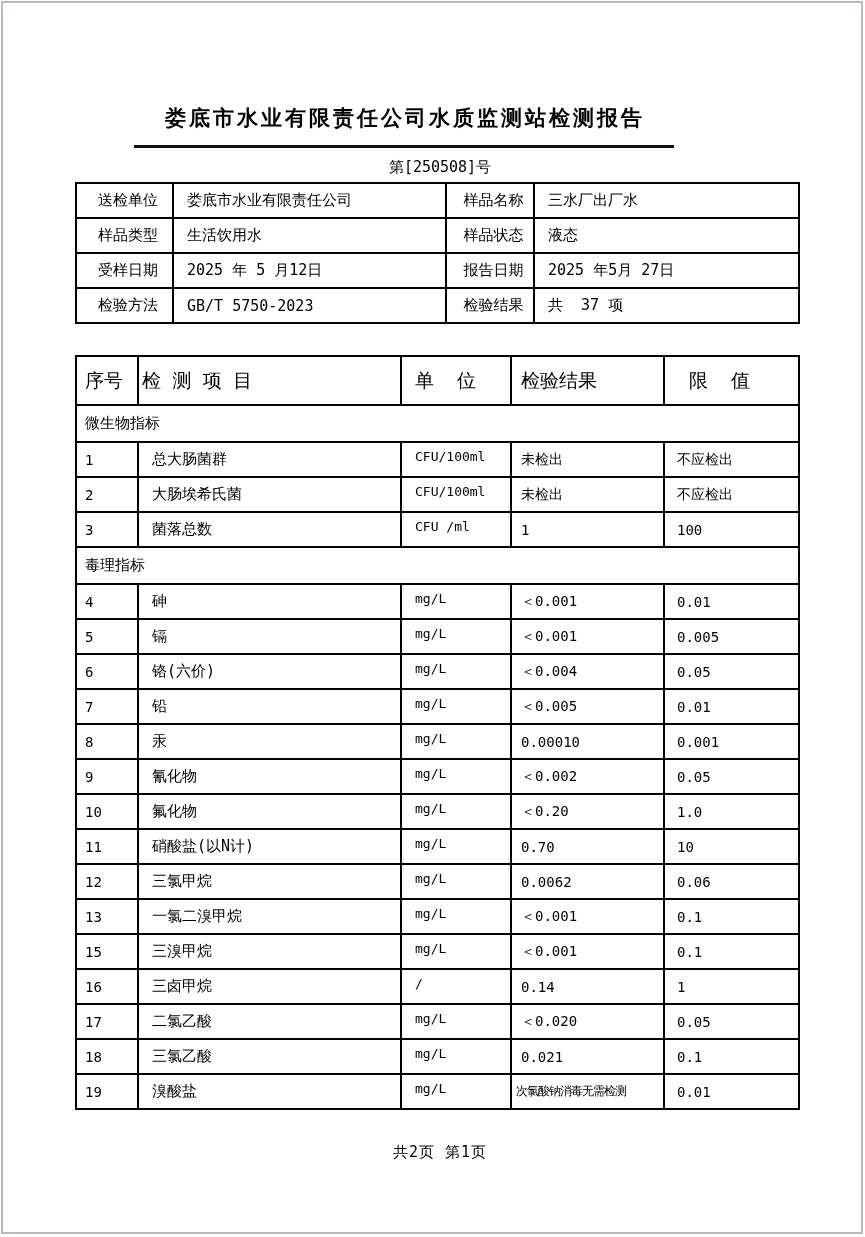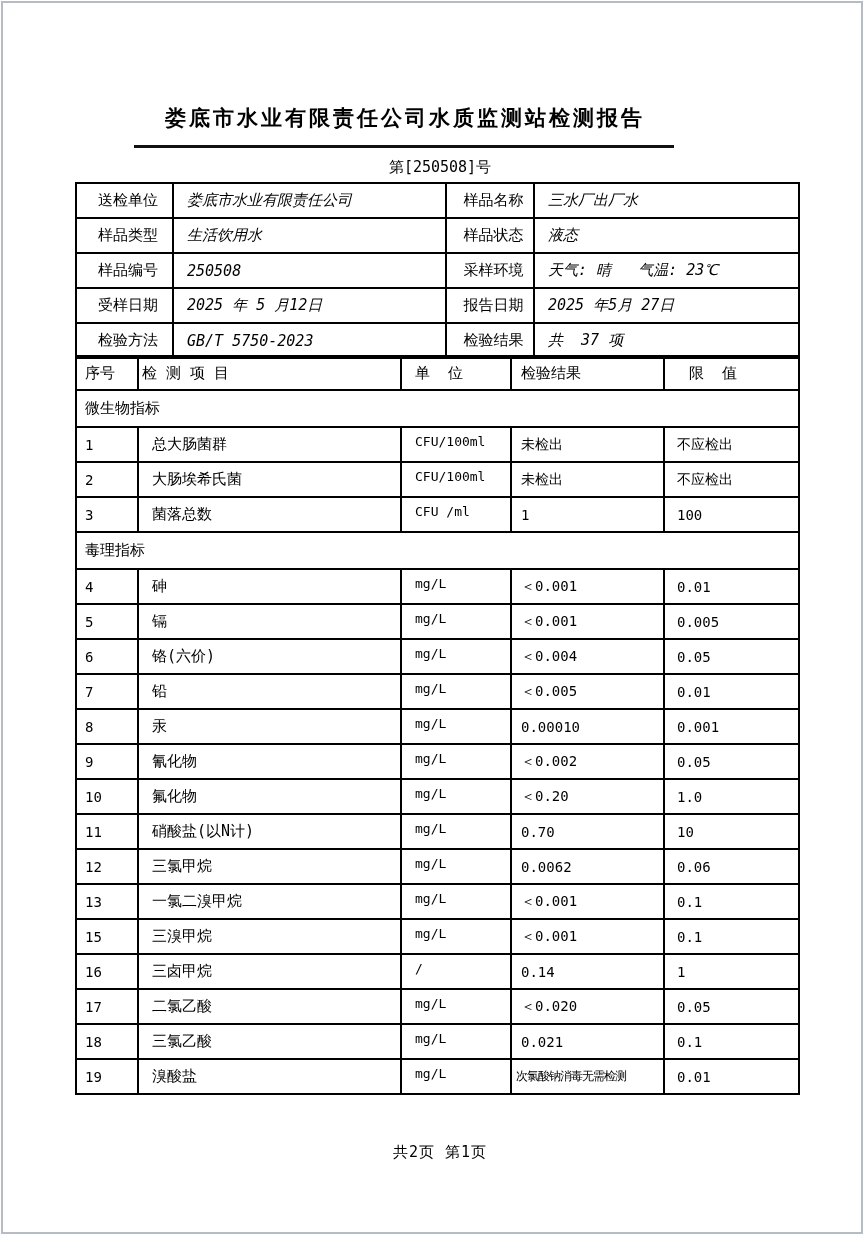--- a/index.html
+++ b/index.html
@@ -29,27 +29,27 @@
     font-size:15px;
   }
   table { border-collapse:collapse; table-layout:fixed; }
   td, th { border:2px solid #000; overflow:hidden; white-space:pre; box-sizing:border-box; }
 
   .info-table {
     position:absolute; left:75px; top:182px; width:723px;
   }
   .info-table td { height:35px; font-size:15px; vertical-align:middle; }
   .info-table td.lbl { padding-left:8px;text-align:center; }
-  .info-table td.val { padding-left:13px;font-style:italic; }
+  .info-table td.val { padding-left:13px; }
 
   .results-table {
     position:absolute; left:75px; top:355px; width:723px;
   }
   .results-table th {
-    height:34px; font-size:15px; font-weight:normal; text-align:left;
+    height:49px; font-size:19px; font-weight:normal; text-align:left;
     vertical-align:middle;
   }
   .results-table th.h-no    { padding-left:8px; }
   .results-table th.h-item  { padding-left:3px;font-family:Liberation Mono, monospace; }
   .results-table th.h-unit  { padding-left:13px;border-radius:10px; }
   .results-table th.h-res   { padding-left:9px; }
   .results-table th.h-lim   { padding-left:24px; }
 
   .results-table td { height:35px; vertical-align:middle; }
   .results-table td.section {
@@ -88,26 +88,20 @@
         <td class="lbl">送检单位</td>
         <td class="val">娄底市水业有限责任公司</td>
         <td class="lbl">样品名称</td>
         <td class="val">三水厂出厂水</td>
       </tr>
       <tr>
         <td class="lbl">样品类型</td>
         <td class="val">生活饮用水</td>
         <td class="lbl">样品状态</td>
         <td class="val">液态</td>
-      </tr>
-      <tr>
-        <td class="lbl">样品编号</td>
-        <td class="val">250508</td>
-        <td class="lbl">采样环境</td>
-        <td class="val">天气: 晴   气温: 23℃</td>
       </tr>
       <tr>
         <td class="lbl">受样日期</td>
         <td class="val">2025 年 5 月12日</td>
         <td class="lbl">报告日期</td>
         <td class="val">2025 年5月 27日</td>
       </tr>
       <tr>
         <td class="lbl">检验方法</td>
         <td class="val">GB/T 5750-2023</td>

